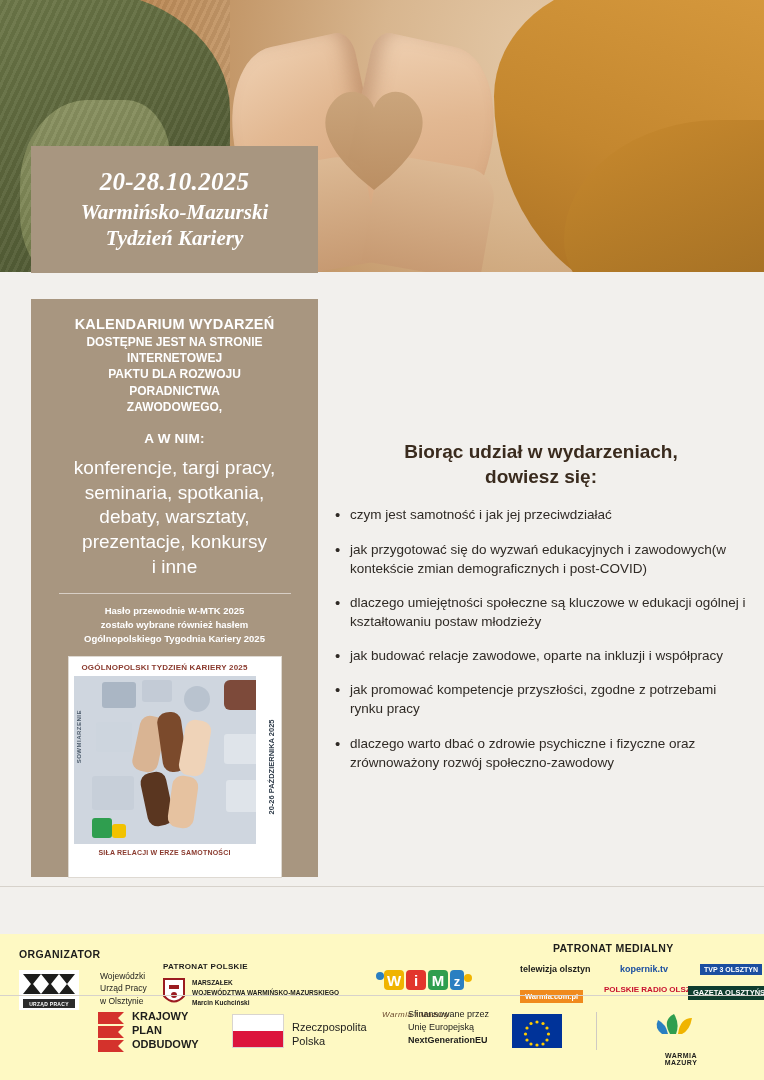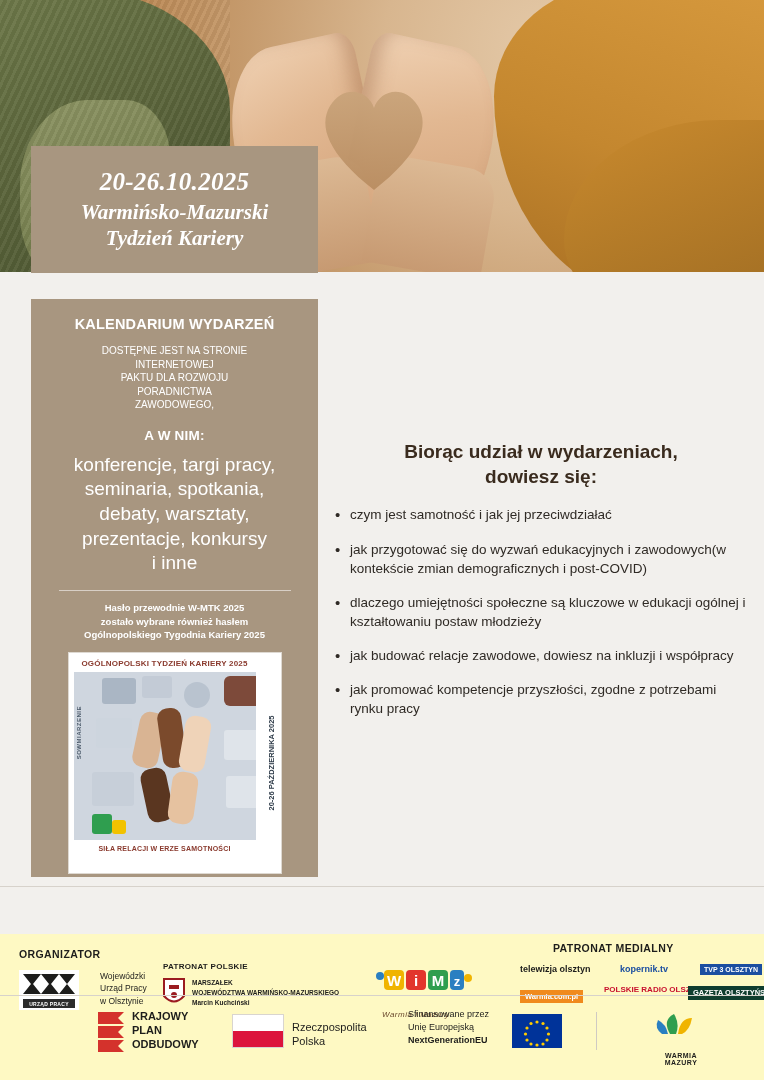--- a/index.html
+++ b/index.html
@@ -105,21 +105,21 @@
 
   
   .leftPanel {
     position: absolute; left: 31px; top: 299px; width: 287px; height: 578px;
     background: #a89680;
     padding: 17px 14px 12px 14px;
     color: #ffffff;
     text-align: center;
   }
   .kalTitle { font-size: 14.5px; font-weight: bold; letter-spacing: .2px; }
-  .kalSub { font-size: 10px; font-weight: normal; line-height: 1.35; margin-top: 12px; }
+  .kalSub { font-size: 12px; font-weight: bold; line-height: 1.35; margin-top: 2px; }
   .awnim { font-size: 13.5px; font-weight: bold; margin-top: 16px; letter-spacing: .2px;}
   .kinds {
     font-size: 19px; line-height: 1.3; margin-top: 10px; font-weight: 400; color: #ffffff;
   }
   .rule { width: 232px; height: 1px; background: rgba(255,255,255,.55); margin: 14px auto 10px auto; }
   .haslo { font-size: 9.5px; line-height: 1.45; font-weight: bold; }
 
   
   .miniWrap {
     position: relative; width: 214px; height: 222px; margin: 10px auto 0 auto;
@@ -225,21 +225,21 @@
     <div class="sleeveGreen"></div>
     <div class="sleeveRed"></div>
     <div class="handL"></div>
     <div class="handR"></div>
     <div class="wristL"></div>
     <div class="wristR"></div>
     <div class="heartHole"></div>
   </div>
 
   <div class="dateBox">
-    <div class="d1">20-26.10.2025</div>
+    <div class="d1">20-28.10.2025</div>
     <div class="d2">
       <span>Warmińsko-Mazurski</span><br>
       <span>Tydzień Kariery</span>
     </div>
   </div>
 
   <div class="leftPanel">
     <div class="kalTitle">KALENDARIUM WYDARZEŃ</div>
     <div class="kalSub">DOSTĘPNE JEST NA STRONIE<br>INTERNETOWEJ<br>PAKTU DLA ROZWOJU<br>PORADNICTWA<br>ZAWODOWEGO,</div>
     <div class="awnim">A W NIM:</div>
@@ -286,22 +286,23 @@
 
 
   <div class="rightBox">
     <div class="rightTitle">
       Biorąc udział w wydarzeniach,<br>dowiesz się:
     </div>
     <ul class="bullets">
       <li>czym jest samotność i jak jej przeciwdziałać</li>
       <li>jak przygotować się do wyzwań edukacyjnych i zawodowych(w kontekście zmian demograficznych i post-COVID)</li>
       <li>dlaczego umiejętności społeczne są kluczowe w edukacji ogólnej i  kształtowaniu postaw młodzieży</li>
-      <li>jak budować relacje zawodowe, dowiesz na inkluzji i współpracy</li>
+      <li>jak budować relacje zawodowe, oparte na inkluzji i współpracy</li>
       <li>jak promować kompetencje przyszłości, zgodne z potrzebami rynku pracy</li>
+      <li>dlaczego warto dbać o zdrowie psychiczne i fizyczne oraz zrównoważony rozwój społeczno-zawodowy</li>
     </ul>
   </div>
 
   <div class="divider" style="top:886px;"></div>
   <div class="footer">
 
     <div class="lblOrg">ORGANIZATOR</div>
     <div class="wup">
       <svg width="60" height="30" viewBox="0 0 60 30">
         <polygon points="4,4 22,4 14,14 22,24 4,24 12,14" fill="#1d1d1b"></polygon>

